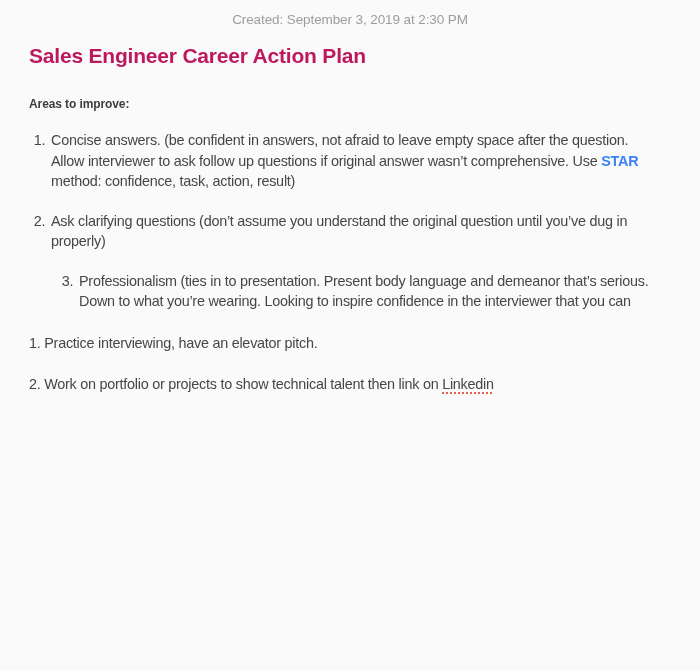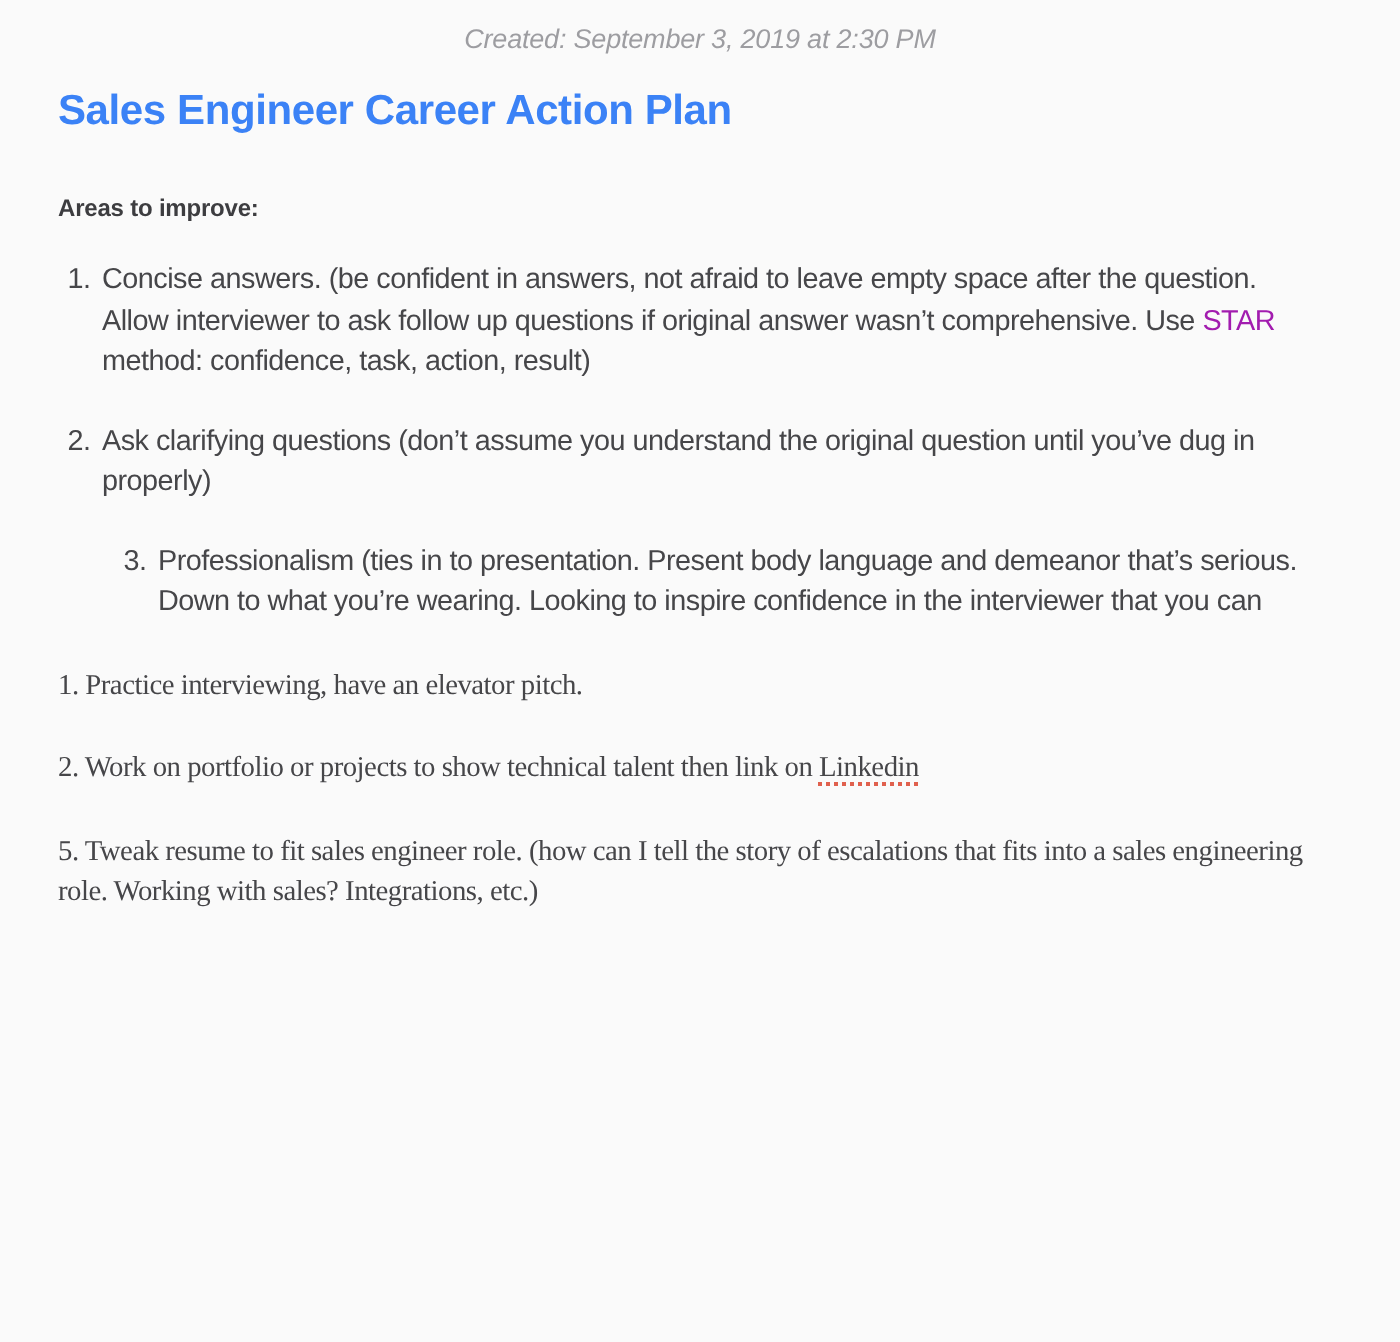--- a/index.html
+++ b/index.html
@@ -16,31 +16,30 @@
   }
   .note {
     padding-top: 11px;
   }
   .created {
     text-align: center;
     font-size: 13.5px;
     line-height: 18px;
     color: #9d9da1;
     letter-spacing: -0.1px;
-    font-style: italic;
   }
   .content {
     padding: 0 44px 0 29px;
   }
   .title {
     margin: 14px 0 0 0;
     font-size: 21px;
     line-height: 26px;
     font-weight: bold;
-    color: #3b82f6;
+    color: #be185d;
     letter-spacing: -0.2px;
   }
   .section-heading {
     margin: 26px 0 0 0;
     font-size: 12px;
     line-height: 19px;
     font-weight: bold;
     color: #3d3d40;
     letter-spacing: -0.1px;
   }
@@ -57,25 +56,24 @@
   ol.numbered-list li {
     margin: 0 0 19px 0;
     padding-left: 2px;
   }
   ol.numbered-list li:last-child {
     margin-bottom: 0;
     margin-left: 28px;
   }
   .content p {
     margin: 21px 0 0 0;
-    font-family: Liberation Serif, serif;
   }
   strong {
-    font-weight: normal;
-    color: #a21caf;
+    font-weight: bold;
+    color: #3b82f6;
   }
   .misspelled {
     text-decoration: underline dotted #e0604d;
     text-decoration-thickness: 2px;
     text-underline-offset: 3px;
   }
 </style>
 </head>
 <body>
 
@@ -99,16 +97,15 @@
 
 
     <p class="body-text">1. Practice interviewing, have an elevator pitch.</p>
 
 
 
     <p class="body-text">
       <span>2. Work on portfolio or projects to show technical talent then link on </span><span class="misspelled">Linkedin</span>
     </p>
 
-    <p class="body-text">5. Tweak resume to fit sales engineer role. (how can I tell the story of escalations that fits into a sales engineering role. Working with sales? Integrations, etc.)</p>
 
   </div>
 </div>
 
 </body></html>

